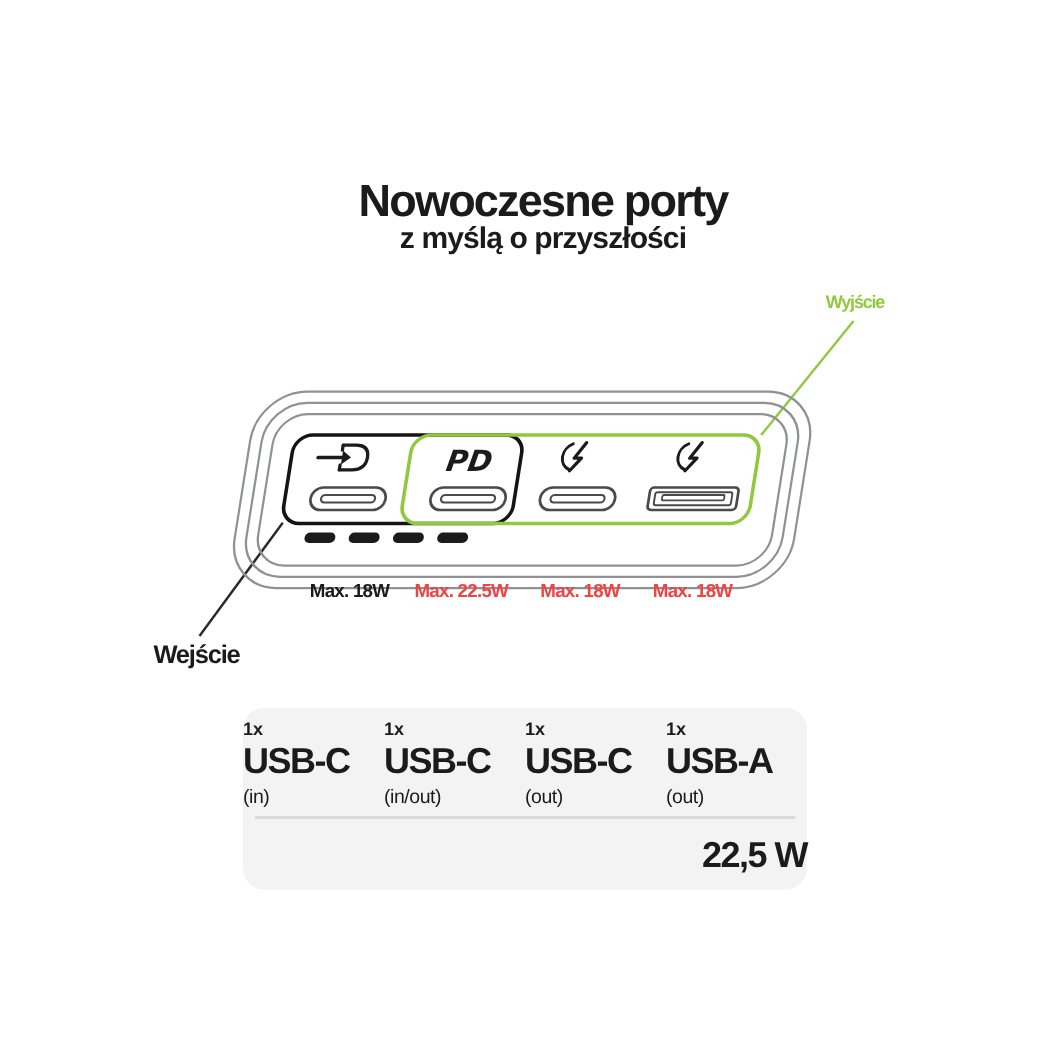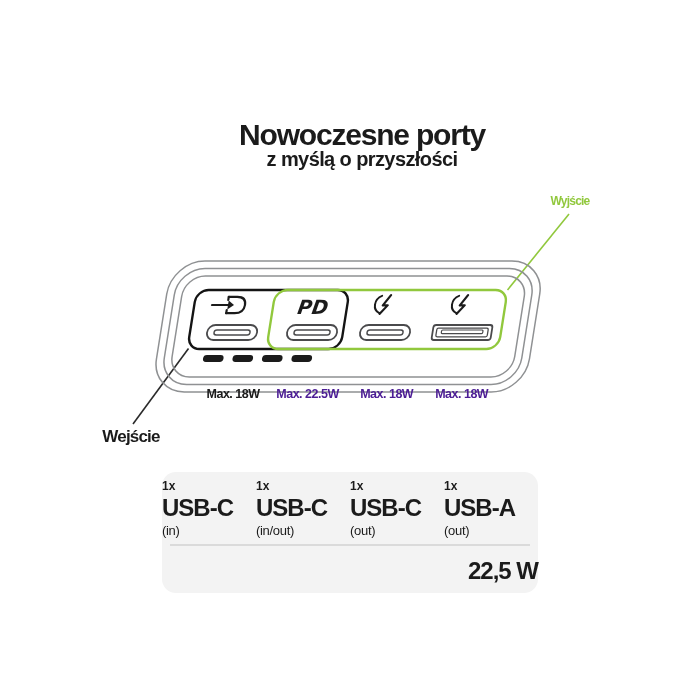--- a/index.html
+++ b/index.html
@@ -17,21 +17,21 @@
   }
   .callout{position:absolute;font-weight:700;white-space:nowrap;transform:translateX(-50%);}
   .callout-out{left:570px;top:194px;font-size:12px;letter-spacing:-0.8px;color:#91c83d;}
   .callout-in{left:131px;top:427px;font-size:17px;letter-spacing:-0.8px;color:#1b1b1b;}
   .scene{position:absolute;left:0;top:0;}
   .max-label{
     position:absolute;top:387px;transform:translateX(-50%);
     font-size:12.5px;font-weight:700;letter-spacing:-0.5px;white-space:nowrap;
   }
   .max-black{color:#1b1b1b;}
-  .max-green{color:#4c1d95;}
+  .max-green{color:#ef4444;}
   .spec-card{
     position:absolute;left:162px;top:472px;width:376px;height:121px;
     background:#f3f3f3;border-radius:14px;
   }
   .spec-cols{display:flex;padding-top:7px;}
   .spec-col{flex:1;}
   .spec-qty{font-size:12px;font-weight:700;line-height:14px;}
   .spec-port{font-size:24px;font-weight:700;letter-spacing:-1px;line-height:27px;margin-top:1px;}
   .spec-mode{font-size:13px;font-weight:500;letter-spacing:-0.3px;line-height:15px;margin-top:2px;}
   .spec-divider{border:none;border-top:2px solid #dadada;margin:6px 8px 0 8px;}

